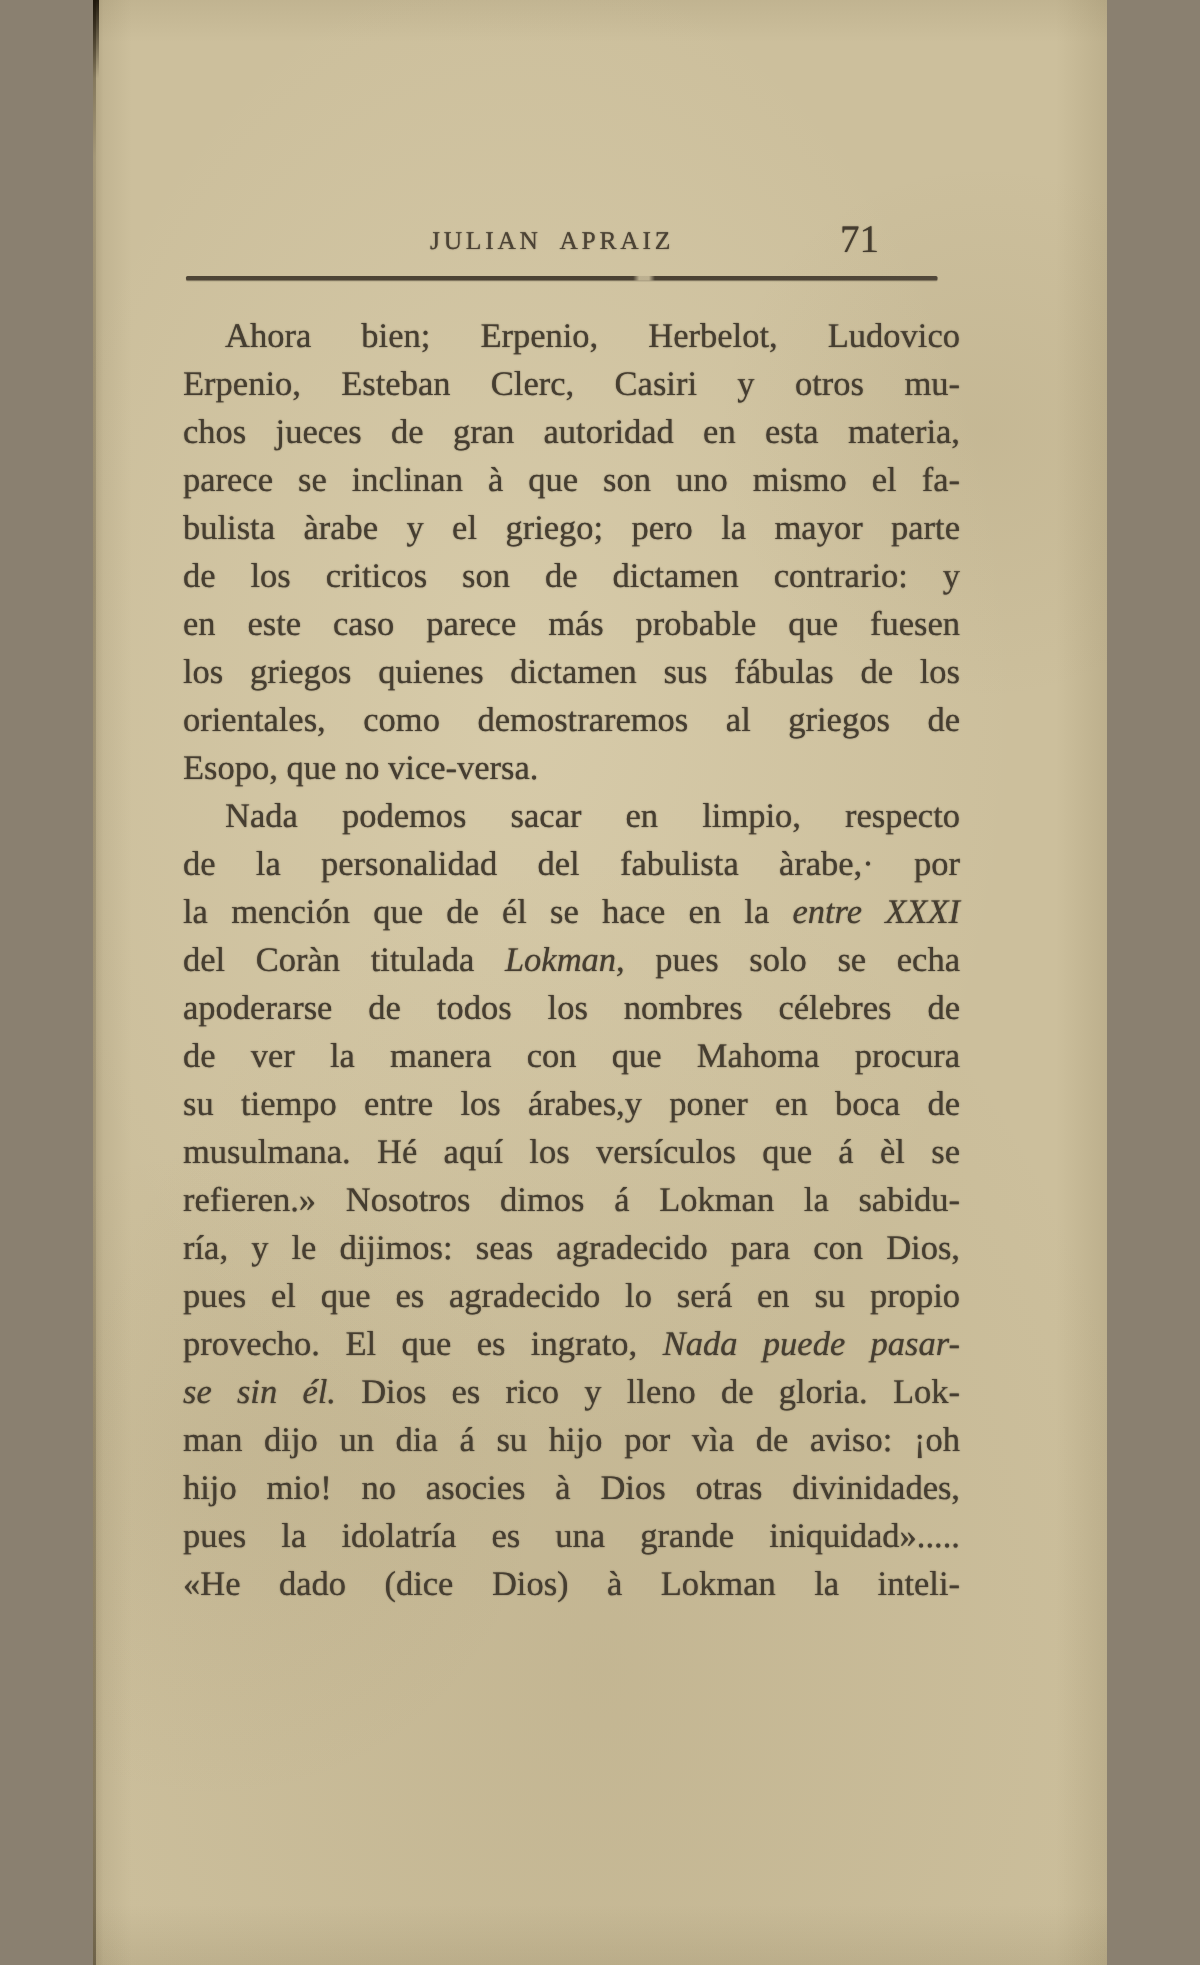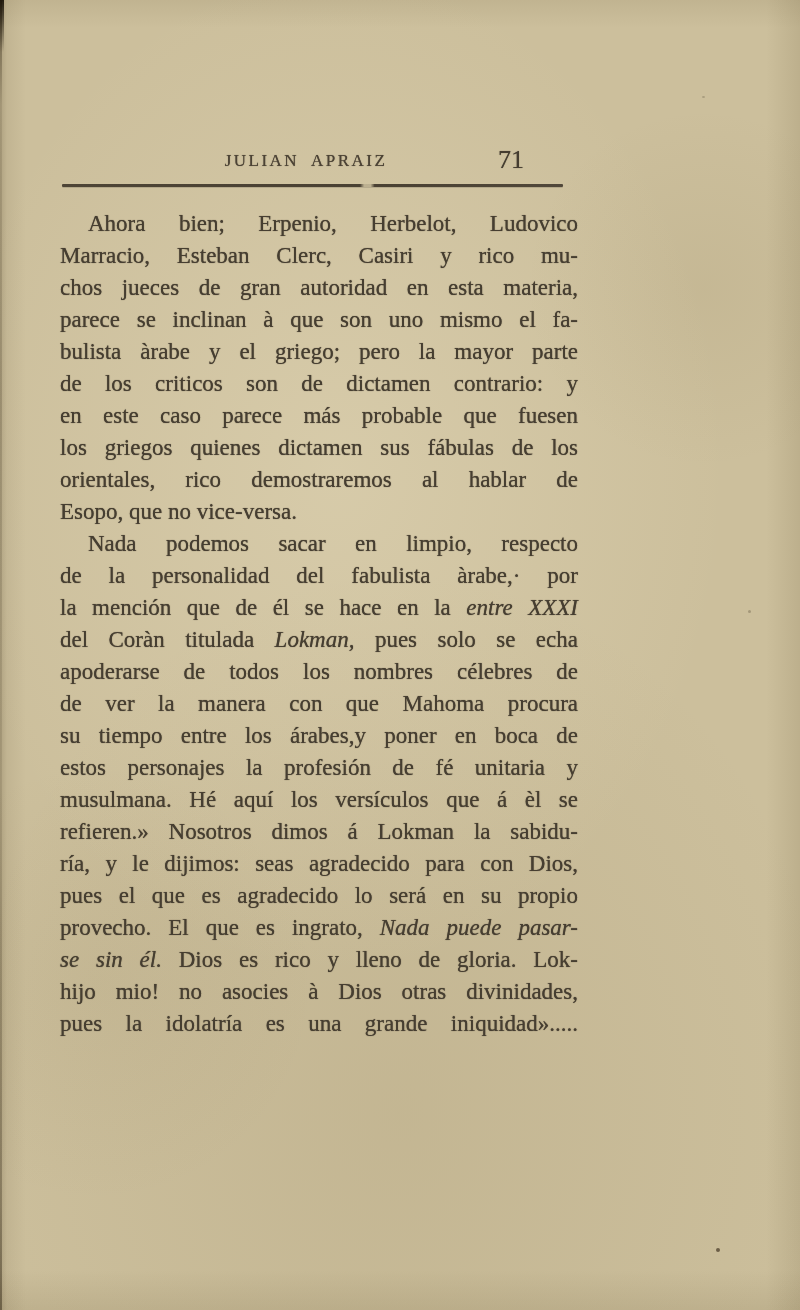--- a/index.html
+++ b/index.html
@@ -1,18 +1,18 @@
 <!DOCTYPE html>
 <html><head>
 <meta charset="utf-8">
 <style>
   html, body { margin: 0; padding: 0; background: #8a8070; }
   .page {
     position: relative;
-    width: 800px;
+    width: 676px;
     height: 1310px;
     margin: 0 auto;
     overflow: hidden;
     background:
       radial-gradient(ellipse 70% 55% at 42% 36%, rgba(240,230,200,0.30), rgba(240,230,200,0) 70%),
       radial-gradient(ellipse 80% 60% at 50% 85%, rgba(120,102,62,0.10), rgba(120,102,62,0) 70%),
       radial-gradient(circle 180px at 88% 22%, rgba(118,100,60,0.08), rgba(118,100,60,0) 100%),
       radial-gradient(circle 220px at 12% 75%, rgba(118,100,60,0.07), rgba(118,100,60,0) 100%),
       linear-gradient(90deg, rgba(70,55,28,0.22) 0px, rgba(70,55,28,0.08) 7px, rgba(70,55,28,0) 26px),
       linear-gradient(270deg, rgba(95,80,45,0.14) 0px, rgba(95,80,45,0) 34px),
@@ -98,43 +98,44 @@
   <div class="edge-streak"></div>
 
   <div class="header-title">JULIAN APRAIZ</div>
 
   <div class="header-page-number">71</div>
 
   <div class="header-rule"></div>
 
   <div class="body-text">
       <div class="line indent"><span>Ahora bien; Erpenio, Herbelot, Ludovico</span></div>
-      <div class="line"><span>Marracio, Esteban Clerc, Casiri y rico mu-</span></div>
+      <div class="line"><span>Erpenio, Esteban Clerc, Casiri y otros mu-</span></div>
       <div class="line"><span>chos jueces de gran autoridad en esta materia,</span></div>
       <div class="line"><span>parece se inclinan à que son uno mismo el fa-</span></div>
       <div class="line"><span>bulista àrabe y el griego; pero la mayor parte</span></div>
       <div class="line"><span>de los criticos son de dictamen contrario: y</span></div>
       <div class="line"><span>en este caso parece más probable que fuesen</span></div>
       <div class="line"><span>los griegos quienes dictamen sus fábulas de los</span></div>
-      <div class="line"><span>orientales, rico demostraremos al hablar de</span></div>
+      <div class="line"><span>orientales, como demostraremos al griegos de</span></div>
       <div class="line no-justify"><span>Esopo, que no vice-versa.</span></div>
       <div class="line indent"><span>Nada podemos sacar en limpio, respecto</span></div>
       <div class="line"><span>de la personalidad del fabulista àrabe,· por</span></div>
       <div class="line"><span>la mención que de él se hace en la </span><span class="italic">entre XXXI</span></div>
       <div class="line"><span>del Coràn titulada </span><span class="italic">Lokman,</span><span> pues solo se echa</span></div>
       <div class="line"><span>apoderarse de todos los nombres célebres de</span></div>
       <div class="line"><span>de ver la manera con que Mahoma procura</span></div>
       <div class="line"><span>su tiempo entre los árabes,y poner en boca de</span></div>
-      <div class="line"><span>estos personajes la profesión de fé unitaria y</span></div>
       <div class="line"><span>musulmana. Hé aquí los versículos que á èl se</span></div>
       <div class="line"><span>refieren.» Nosotros dimos á Lokman la sabidu-</span></div>
       <div class="line"><span>ría, y le dijimos: seas agradecido para con Dios,</span></div>
       <div class="line"><span>pues el que es agradecido lo será en su propio</span></div>
       <div class="line"><span>provecho. El que es ingrato, </span><span class="italic">Nada puede pasar-</span></div>
       <div class="line"><span class="italic">se sin él.</span><span> Dios es rico y lleno de gloria. Lok-</span></div>
+      <div class="line"><span>man dijo un dia á su hijo por vìa de aviso: ¡oh</span></div>
       <div class="line"><span>hijo mio! no asocies à Dios otras divinidades,</span></div>
       <div class="line"><span>pues la idolatría es una grande iniquidad».....</span></div>
+      <div class="line"><span>«He dado (dice Dios) à Lokman la inteli-</span></div>
     </div>
 
   <div class="speck speck-1"></div>
   <div class="speck speck-2"></div>
   <div class="speck speck-3"></div>
 </div>
 
 </body></html>

